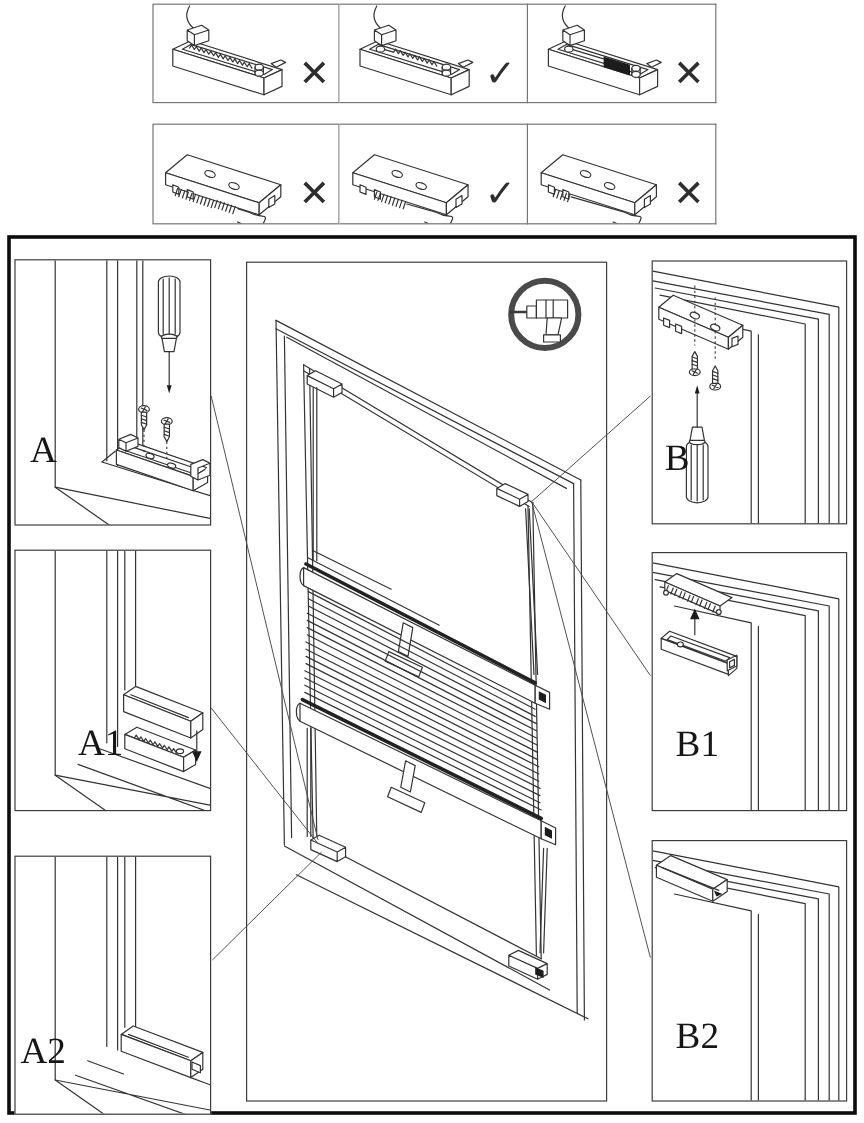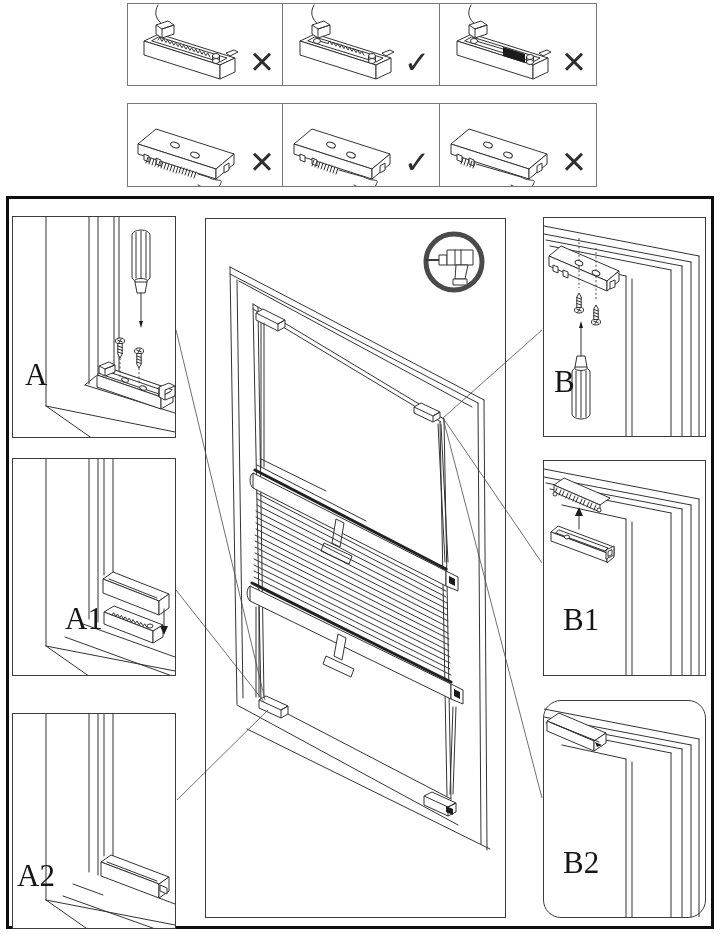--- a/index.html
+++ b/index.html
@@ -227,21 +227,21 @@
       <path class="wh" d="M7,71 L63,92 L70,86 L14,65 Z"></path>
       <path class="wh" d="M7,71 V80 L63,101 V92 Z"></path>
       <path class="wh" d="M63,92 L70,86 V96 L63,102 Z"></path>
       <path class="ln" d="M12,72 L61,90 L64,87 L15,69 Z"></path>
       <path class="wh" d="M62,89 l8,-4 v9 l-8,4 Z M64,90.5 l4,-2 v5 l-4,2 Z"></path>
       <ellipse class="wh" cx="23" cy="76" rx="2.5" ry="2"></ellipse>
     </svg>
     <span class="plabel" style="left:19px;top:143px;">B1</span>
   </div>
 
-  <div class="panel" style="left:543px;top:700px;width:163px;height:218px;border-radius:18px;">
+  <div class="panel" style="left:543px;top:700px;width:163px;height:218px;">
     <svg width="161" height="216" viewBox="0 0 161 216">
       <path class="ln" d="M18,44 L82,58 M82,58 V216 M88,61 V216 M6,28 L127,52 M127,52 V216 M2,22 L138,48 M138,48 V216 M0,16 L147,44 M147,44 V216 M0,8 L155,38 M155,38 V216"></path>
       <path class="wh" d="M3,20 L50,40 L62,32 L15,12 Z"></path>
       <path class="wh" d="M3,20 V30 L50,50 V40 Z"></path>
       <path class="wh" d="M50,40 L62,32 V42 L50,50 Z"></path>
       <path class="ln" d="M8,22 L55,41"></path>
       <path class="dk" d="M51,41 L58,44 L53,46 Z"></path>
     </svg>
     <span class="plabel" style="left:19px;top:146px;">B2</span>
   </div>

